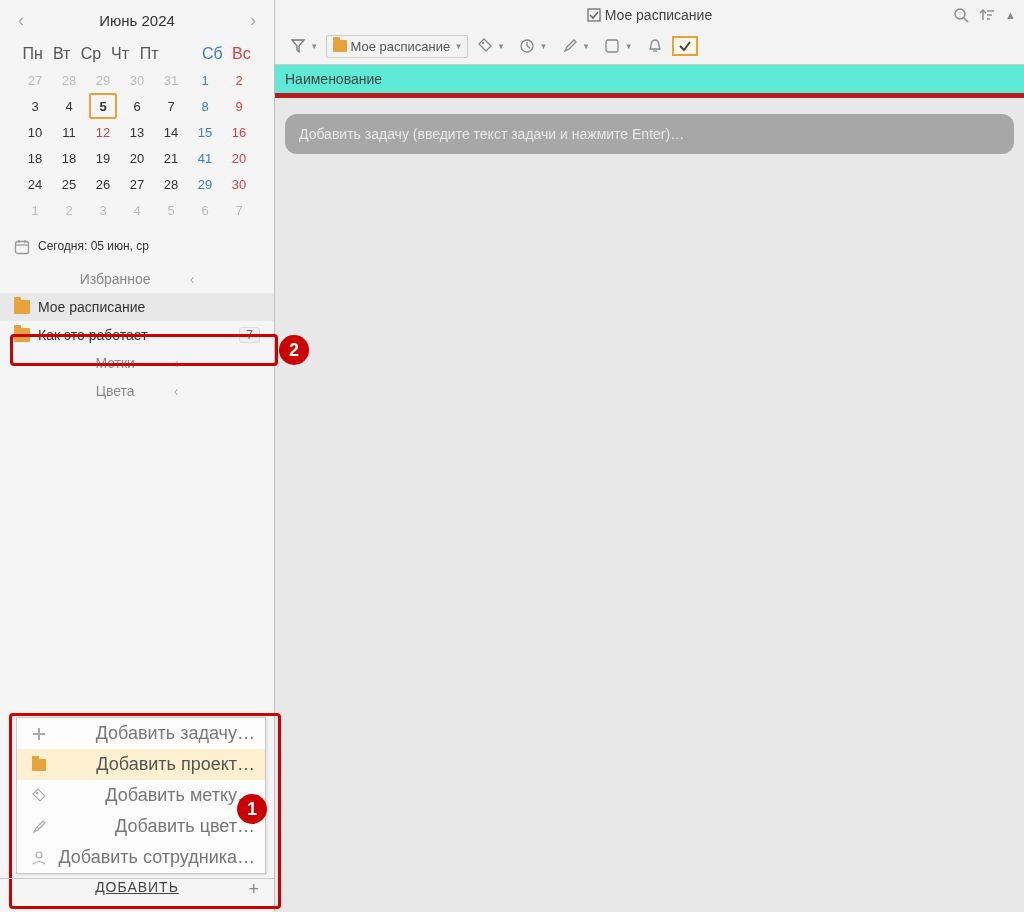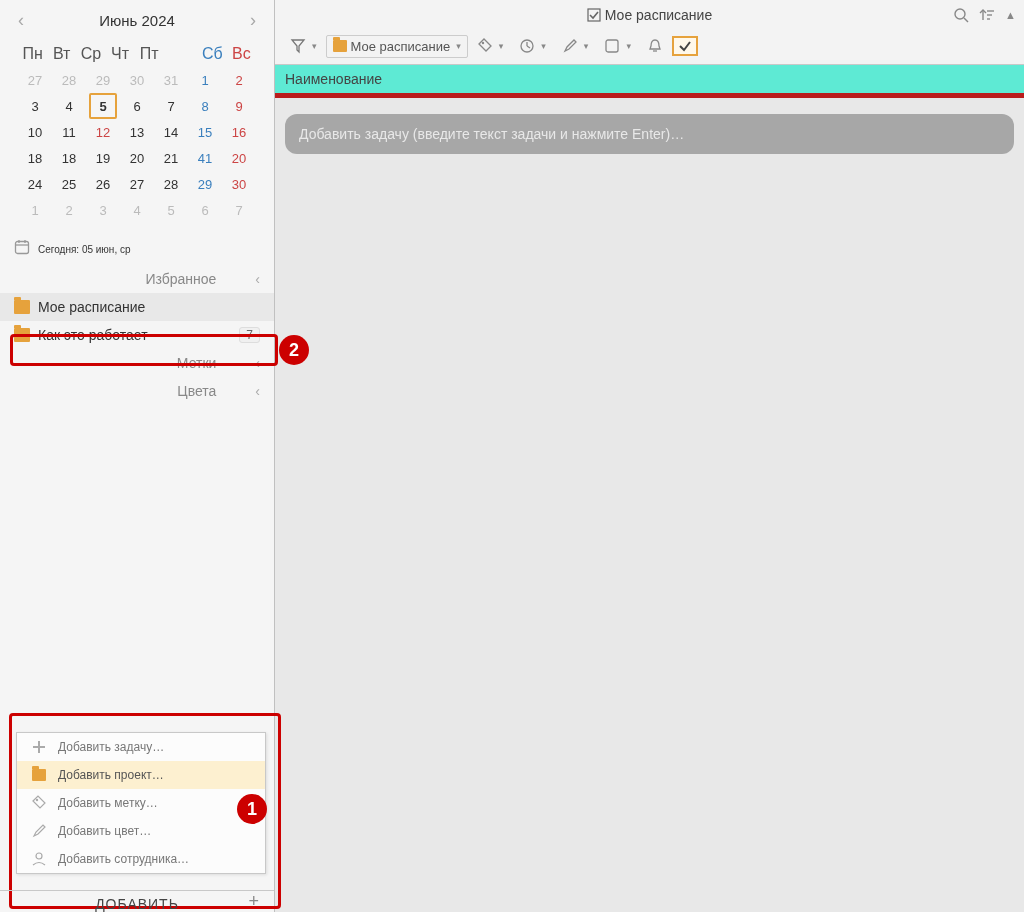--- a/index.html
+++ b/index.html
@@ -16,45 +16,45 @@
   .cal-row { display: flex; }
   .cal-cell { width: 28px; height: 26px; display: flex; align-items: center; justify-content: center; font-size: 13px; color: #333; margin: 0 3px; cursor: pointer; }
   .cal-dow .cal-cell { font-size: 16px; color: #555; font-weight: 400; cursor: default; }
   .cal-dow .sat { color: #3a7fbd; margin-left: 37px; }
   .cal-dow .sun { color: #c44; }
   .cal-muted { color: #bbb; }
   .cal-sat { color: #3a7fbd; }
   .cal-sun { color: #c44; }
   .cal-today { border: 2px solid #e6a23c; border-radius: 2px; font-weight: 600; }
   
-  .today-line { padding: 8px 14px 10px 14px; display: flex; align-items: flex-end; gap: 8px; color: #333; font-size: 10px; cursor: pointer; }
+  .today-line { padding: 8px 14px 10px 14px; display: flex; align-items: flex-start; gap: 8px; color: #333; font-size: 12px; cursor: pointer; }
   .today-line .ico { color: #888; }
   
-  .section { padding: 6px 14px 6px 14px; display: flex; align-items: center; justify-content: flex-end; color: #888; font-size: 14px; cursor: pointer; gap: 39px; }
+  .section { padding: 6px 14px 6px 14px; display: flex; align-items: center; justify-content: center; color: #888; font-size: 14px; cursor: pointer; gap: 39px; }
   .section .chev { color: #aaa; font-size: 14px; }
   
   .proj { padding: 6px 14px 6px 14px; display: flex; align-items: center; gap: 8px; font-size: 14px; color: #333; cursor: pointer; }
   .proj .badge { margin-left: auto; background: #f0f0f0; border: 1px solid #ddd; border-radius: 3px; padding: 0 6px; font-size: 12px; color: #666; }
   .proj.sel { background: #e8e8e8; }
   
   .icon-folder { width: 16px; height: 14px; display: inline-block; background: #e6a23c; position: relative; border-radius: 1px; }
   .icon-folder::before { content: ""; position: absolute; top: -3px; left: 0; width: 7px; height: 3px; background: #e6a23c; border-radius: 1px 1px 0 0; }
   
   
   .hl2 { position: absolute; border: 3px solid #cc0000; border-radius: 4px; pointer-events: none; }
   .callout { position: absolute; width: 30px; height: 30px; background: #cc0000; color: #fff; border-radius: 50%; display: flex; align-items: center; justify-content: center; font-weight: 700; font-size: 18px; }
   
   
   .popup { position: absolute; left: 16px; bottom: 38px; width: 250px; background: #fcfcfc; border: 1px solid #c8c8c8; box-shadow: 1px 1px 3px rgba(0,0,0,0.1); }
-  .popup .row { display: flex; align-items: center; gap: 10px; padding: 5px 10px; font-size: 12px; color: #777; cursor: pointer; border-left: 3px solid transparent; }
+  .popup .row { display: flex; align-items: center; gap: 10px; padding: 5px 10px; font-size: 18px; color: #777; cursor: pointer; border-left: 3px solid transparent; justify-content: space-between; }
   .popup .row.hov { background: #fdf0d0; color: #555; }
   .popup .pico { width: 18px; height: 18px; display: flex; align-items: center; justify-content: center; color: #999; }
   
   
-  .addbar { border-top: 1px solid #c8c8c8; height: 22px; display: flex; align-items: flex-end; justify-content: center; gap: 60px; color: #444; font-size: 14px; letter-spacing: 1px; cursor: pointer; position: relative; }
+  .addbar { border-top: 1px solid #c8c8c8; height: 34px; display: flex; align-items: flex-start; justify-content: center; gap: 60px; color: #444; font-size: 14px; letter-spacing: 1px; cursor: pointer; position: relative; text-decoration: underline; }
   .addbar .plus { position: absolute; right: 14px; color: #888; font-size: 18px; }
   
   
   .right { flex: 1; display: flex; flex-direction: column; background: #e8e8e8; }
   .top { background: #f3f3f3; border-bottom: 1px solid #c8c8c8; }
   .titlebar { display: flex; align-items: center; justify-content: center; height: 30px; position: relative; }
   .titlebar .lbl { display: flex; align-items: center; gap: 4px; font-size: 14px; color: #444; }
   .titlebar .tools { position: absolute; right: 8px; display: flex; align-items: center; gap: 10px; color: #888; }
   .toolbar { display: flex; align-items: center; gap: 2px; padding: 4px 8px 6px 8px; }
   .tbtn { display: flex; align-items: center; gap: 4px; padding: 3px 6px; font-size: 13px; color: #555; cursor: pointer; border: 1px solid transparent; }

